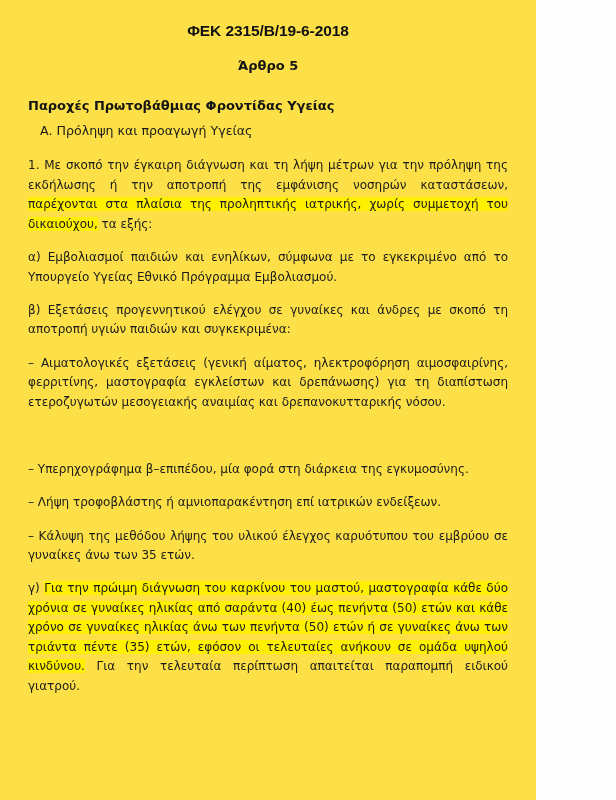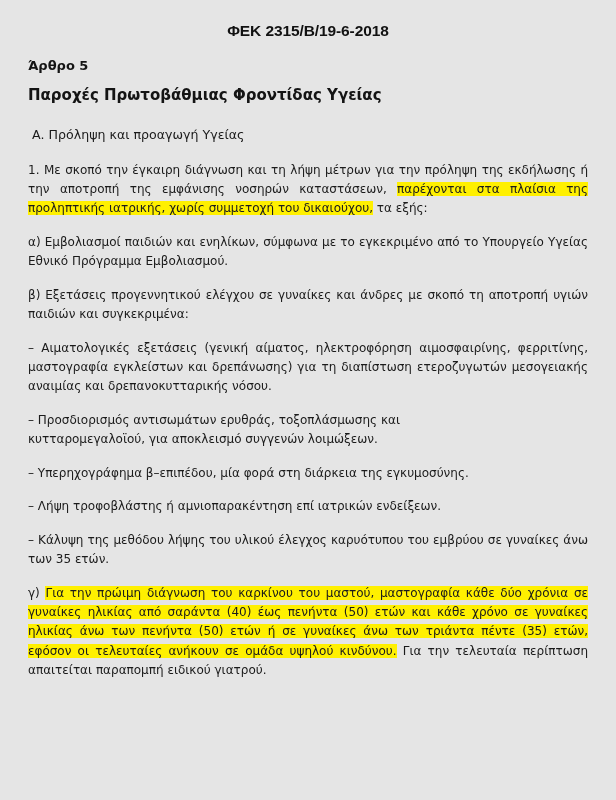--- a/index.html
+++ b/index.html
@@ -11,55 +11,56 @@
     width: 616px;
     height: 800px;
     background: #fdfdfd;
     font-family: "DejaVu Sans", "Liberation Sans", sans-serif;
     color: #1b1b1b;
     overflow: hidden;
   }
 
   .page {
     box-sizing: border-box;
-    width: 616px;
+    width: 536px;
     height: 800px;
     padding: 22px 28px 0 28px;
-    background: #e5e5e5;
+    background: #fde047;
   }
 
   .doc-title {
     text-align: center;
     font-weight: bold;
     font-size: 15.5px;
     letter-spacing: -0.1px;
     color: #111111;
     margin: 0 0 16px 0;
     font-family: "Liberation Sans", "DejaVu Sans", sans-serif;
   }
 
   .article-heading {
     font-size: 13px;
     font-weight: bold;
     color: #141414;
-    margin: 0 0 8px 0;
+    margin: 0 0 20px 0;
     line-height: 1.55;
+    text-align: center;
   }
 
   .article-subheading {
-    font-size: 15px;
+    font-size: 13px;
     font-weight: bold;
     color: #141414;
-    margin: 0 0 18px 0;
+    margin: 0 0 5px 0;
     line-height: 1.55;
   }
 
   .section-label {
     font-size: 12.6px;
-    margin: 0 0 15px 4px;
+    margin: 0 0 15px 12px;
     line-height: 1.6;
   }
 
   p.para {
     font-size: 12px;
     line-height: 1.62;
     margin: 0 0 14px 0;
     text-align: justify;
     text-justify: inter-word;
     -webkit-hyphens: none;
@@ -96,21 +97,21 @@
   <div class="section-label">Α. Πρόληψη και προαγωγή Υγείας</div>
 
   <p class="para"><span>1. Με σκοπό την έγκαιρη διάγνωση και τη λήψη μέτρων για την πρόληψη της εκδήλωσης ή την αποτροπή της εμφάνισης νοσηρών καταστάσεων, </span><mark class="hl">παρέχονται στα πλαίσια της προληπτικής ιατρικής, χωρίς συμμετοχή του δικαιούχου,</mark><span> τα εξής:</span></p>
 
   <p class="para">α) Εμβολιασμοί παιδιών και ενηλίκων, σύμφωνα με το εγκεκριμένο από το Υπουργείο Υγείας Εθνικό Πρόγραμμα Εμβολιασμού.</p>
 
   <p class="para">β) Εξετάσεις προγεννητικού ελέγχου σε γυναίκες και άνδρες με σκοπό τη αποτροπή υγιών παιδιών και συγκεκριμένα:</p>
 
   <p class="para">– Αιματολογικές εξετάσεις (γενική αίματος, ηλεκτροφόρηση αιμοσφαιρίνης, φερριτίνης, μαστογραφία εγκλείστων και δρεπάνωσης) για τη διαπίστωση ετεροζυγωτών μεσογειακής αναιμίας και δρεπανοκυτταρικής νόσου.</p>
 
-  <p class="para"><span class="nowrap">–     Προσδιορισμός     αντισωμάτων     ερυθράς,     τοξοπλάσμωσης     και</span><br><span>κυτταρομεγαλοϊού, για αποκλεισμό συγγενών λοιμώξεων.</span></p>
+  <p class="para"><br></p>
 
   <p class="para">– Υπερηχογράφημα β–επιπέδου, μία φορά στη διάρκεια της εγκυμοσύνης.</p>
 
   <p class="para">– Λήψη τροφοβλάστης ή αμνιοπαρακέντηση επί ιατρικών ενδείξεων.</p>
 
 
   <p class="para">– Κάλυψη της μεθόδου λήψης του υλικού έλεγχος καρυότυπου του εμβρύου σε γυναίκες άνω των 35 ετών.</p>
 
   <p class="para last"><span>γ) </span><mark class="hl">Για την πρώιμη διάγνωση του καρκίνου του μαστού, μαστογραφία κάθε δύο χρόνια σε γυναίκες ηλικίας από σαράντα (40) έως πενήντα (50) ετών και κάθε χρόνο σε γυναίκες ηλικίας άνω των πενήντα (50) ετών ή σε γυναίκες άνω των τριάντα πέντε (35) ετών, εφόσον οι τελευταίες ανήκουν σε ομάδα υψηλού κινδύνου.</mark><span> Για την τελευταία περίπτωση απαιτείται παραπομπή ειδικού γιατρού.</span></p>
 

